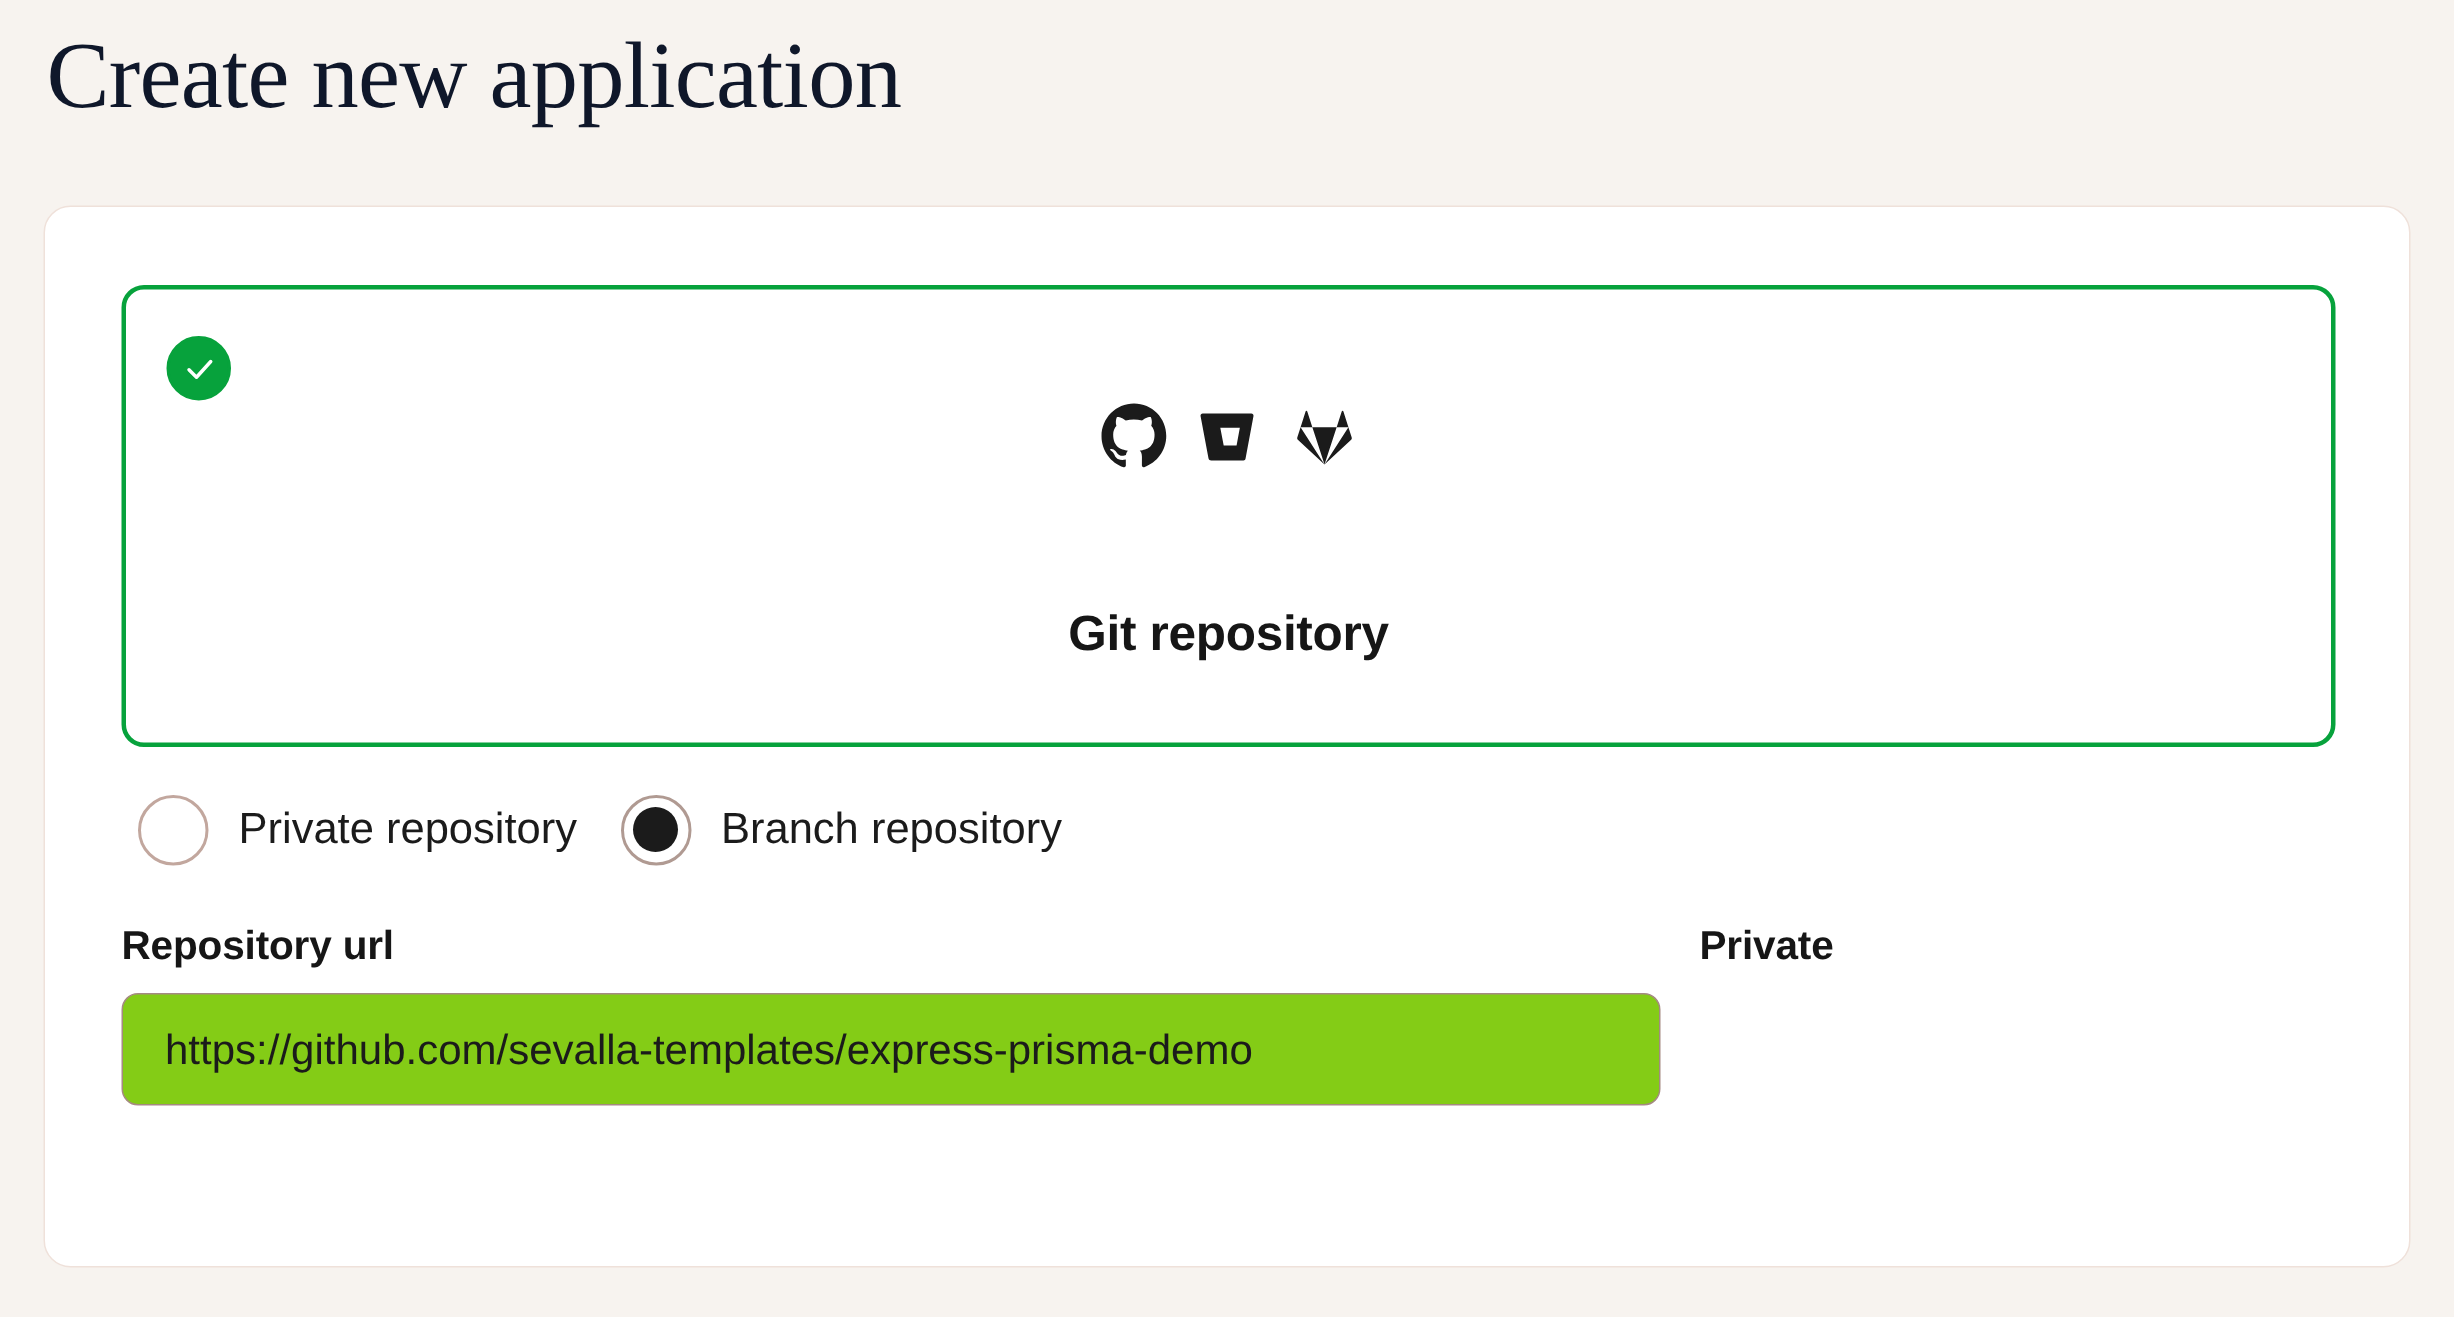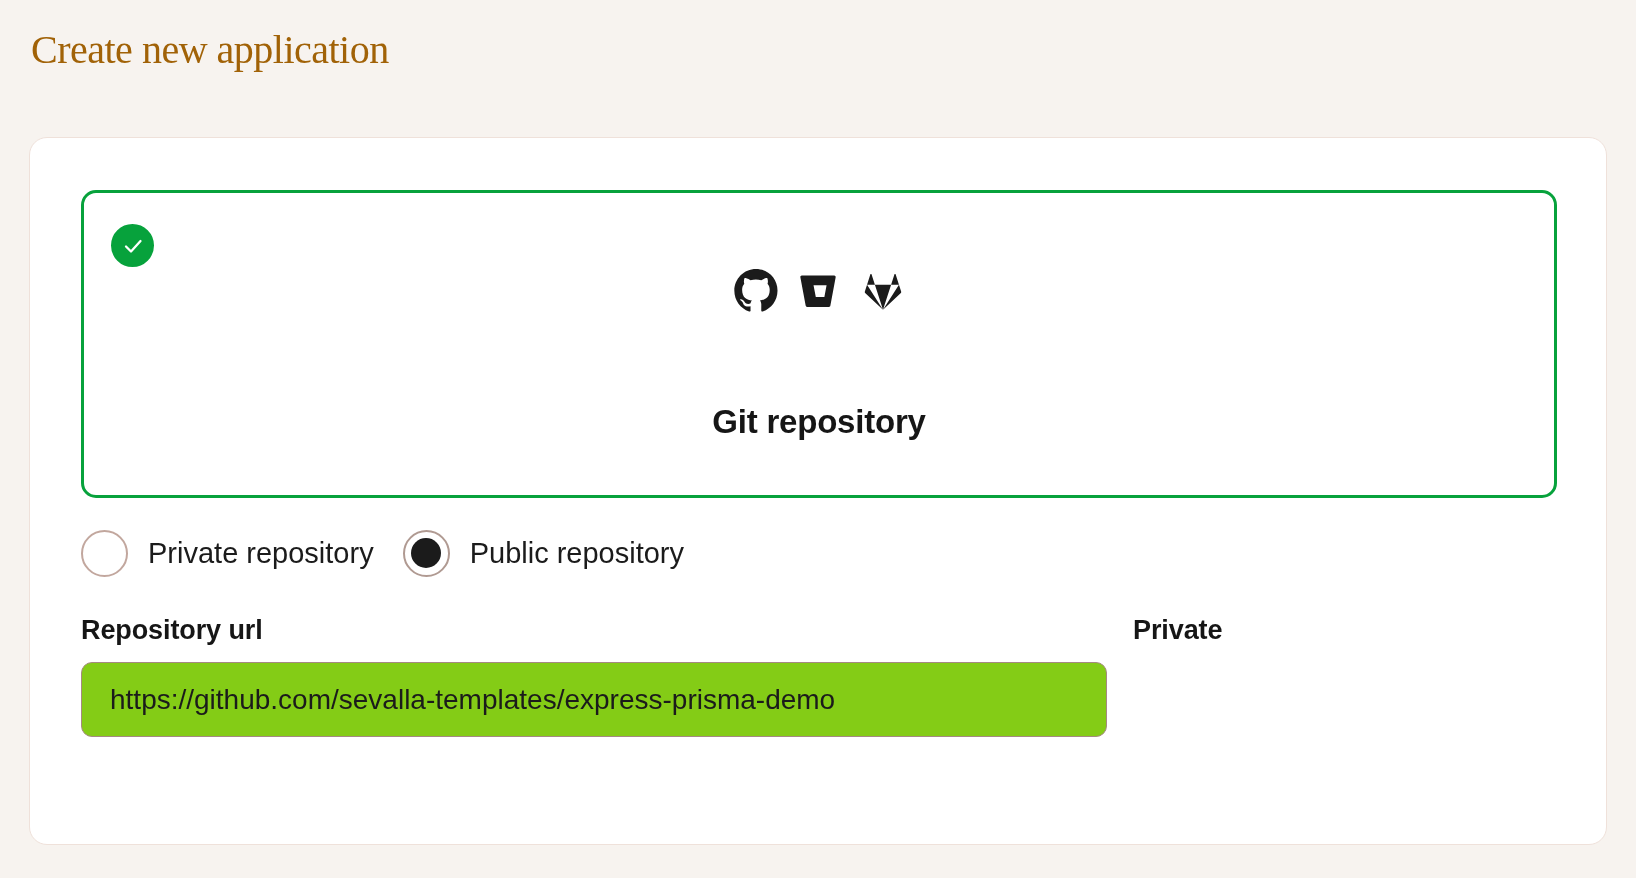--- a/index.html
+++ b/index.html
@@ -21,25 +21,25 @@
     width: 1636px;
     height: 878px;
   }
 
   
   .page-title {
     position: absolute;
     left: 31px;
     top: 12px;
     font-family: "Liberation Serif", serif;
-    font-size: 40px;
+    font-size: 63px;
     line-height: 76px;
     font-weight: 400;
     letter-spacing: -0.5px;
-    color: #a16207;
+    color: #0f172a;
     white-space: nowrap;
   }
 
   
   .panel {
     position: absolute;
     left: 29px;
     top: 137px;
     width: 1578px;
     height: 708px;
@@ -114,21 +114,21 @@
     font-size: 33px;
     line-height: 40px;
     font-weight: 700;
     color: #161616;
     letter-spacing: -0.2px;
   }
 
   
   .radio-row {
     position: absolute;
-    left: 51px;
+    left: 62px;
     top: 390px;
     display: flex;
     align-items: flex-start;
     height: 50px;
   }
 
   .radio-option {
     display: flex;
     align-items: center;
     height: 50px;
@@ -268,21 +268,21 @@
         <span class="radio-mark">
           
         </span>
         <span class="radio-label">Private repository</span>
       </div>
 
       <div class="radio-option checked">
         <span class="radio-mark">
           <span class="radio-dot"></span>
         </span>
-        <span class="radio-label">Public repository</span>
+        <span class="radio-label">Branch repository</span>
       </div>
     </div>
 
     <div class="fields">
       <div class="field-repo">
         <label class="field-label">Repository url</label>
         <input class="field-input" type="text" value="https://github.com/sevalla-templates/express-prisma-demo" placeholder="https://github.com/user/repo" style="">
       </div>
 
       <div class="field-branch">

